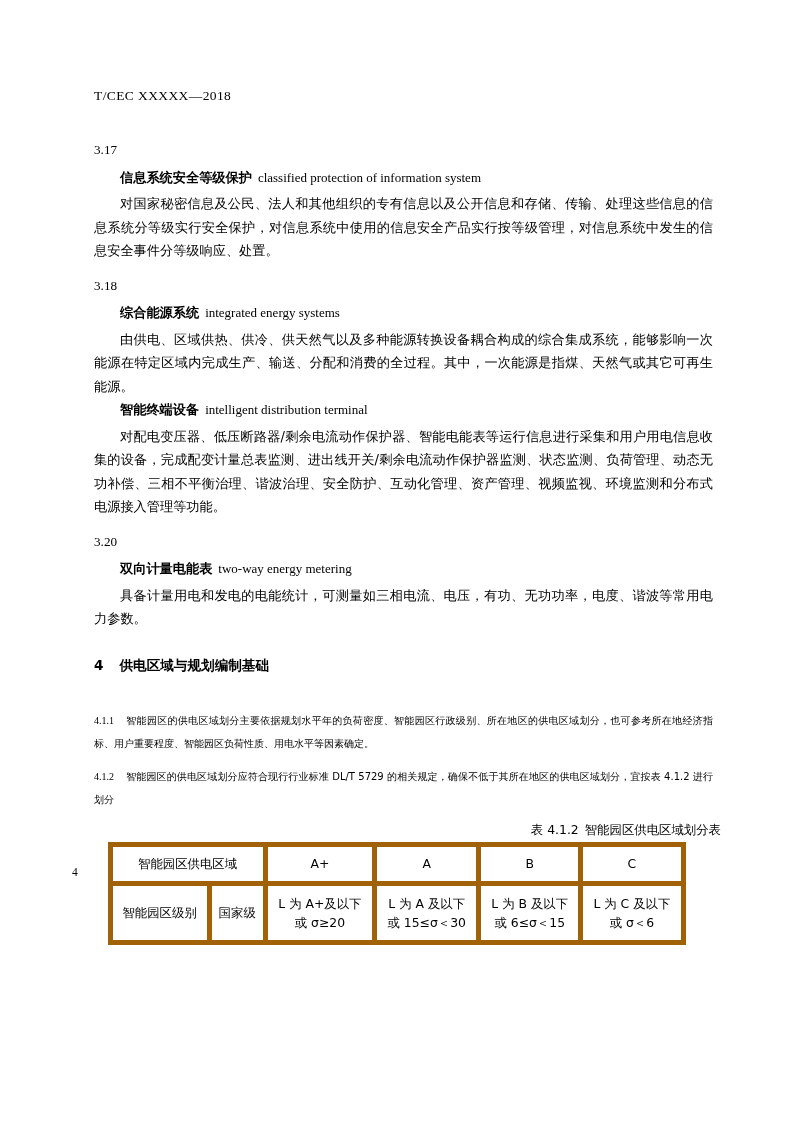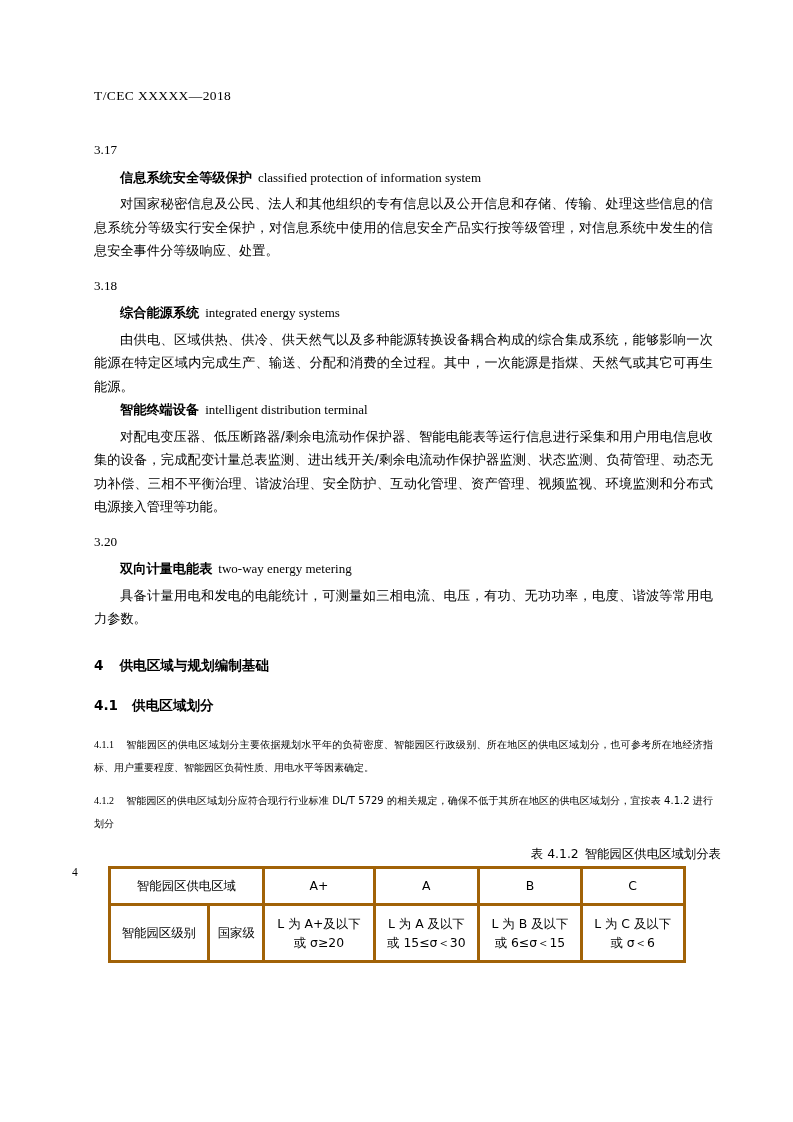--- a/index.html
+++ b/index.html
@@ -95,21 +95,21 @@
     margin: 10px 0 3px 0;
   }
   .table-caption .cap-num { margin-right: 6px; }
   table.reg-table {
     border-collapse: collapse;
     margin: 0 auto;
     width: 578px;
     font-size: 12.4px;
   }
   table.reg-table td {
-    border: 3px solid #a16207;
+    border: 5px solid #a16207;
     text-align: center;
     vertical-align: middle;
     padding: 4px 3px;
     line-height: 19px;
   }
   table.reg-table td.hcell { height: 26px; }
   table.reg-table td.body-cell { height: 46px; }
   .cell-l1 { display: block; }
   .cell-l2 { display: block; }
   .footer-pageno {
@@ -154,23 +154,20 @@
   <div class="para indent">具备计量用电和发电的电能统计，可测量如三相电流、电压，有功、无功功率，电度、谐波等常用电力参数。</div>
 
   <div class="gap-lg"></div>
 
   <div class="h1">
     <span class="num">4</span><span>供电区域与规划编制基础</span>
   </div>
 
   <div class="gap-md"></div>
 
-  <div class="h2">
-    <span class="num">4.1</span><span>供电区域划分</span>
-  </div>
 
   <div class="gap-md"></div>
 
   <div class="numbered">
     <span class="num">4.1.1</span><span>智能园区的供电区域划分主要依据规划水平年的负荷密度、智能园区行政级别、所在地区的供电区域划分，也可参考所在地经济指标、用户重要程度、智能园区负荷性质、用电水平等因素确定。</span>
   </div>
 
   <div class="gap-sm"></div>
 
   <div class="numbered">

